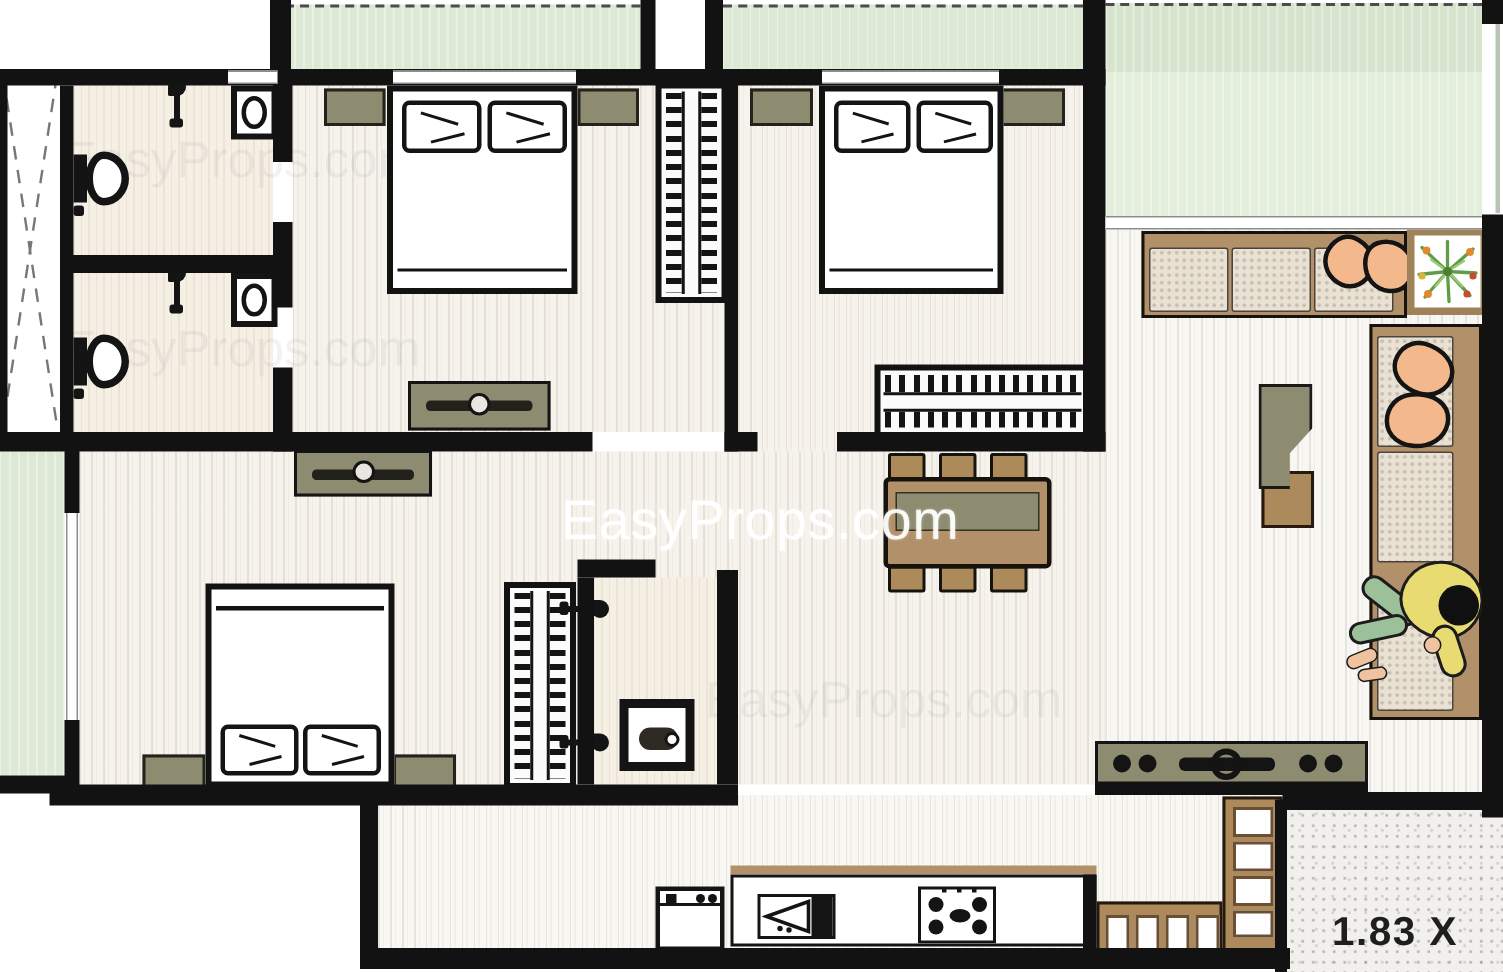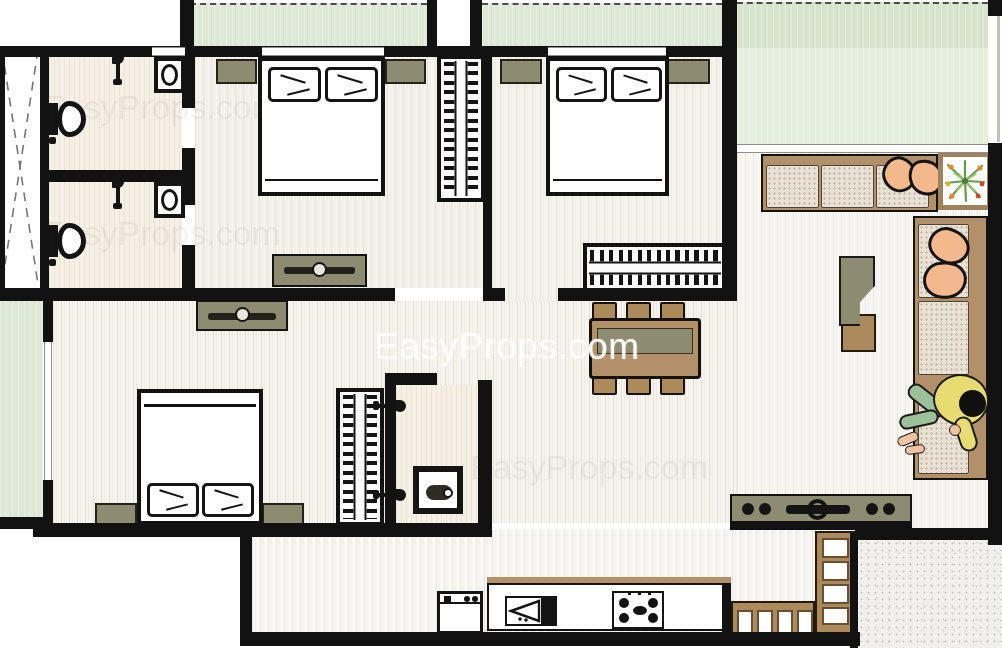--- a/index.html
+++ b/index.html
@@ -324,14 +324,15 @@
   <div class="w" style="left:855px;top:528px;width:147px;height:12px;"></div>
   <div class="w" style="left:850px;top:533px;width:8px;height:115px;"></div>
 
   <div class="win" style="left:152px;top:47px;width:33px;height:9px;"></div>
   <div class="win" style="left:262px;top:47px;width:122px;height:9px;"></div>
   <div class="win" style="left:548px;top:47px;width:118px;height:9px;"></div>
   <div class="win" style="left:737px;top:144px;width:251px;height:9px;"></div>
   <div class="winv" style="left:44px;top:342px;width:8px;height:138px;"></div>
 
   <span class="wm-main" style="left:374px;top:326px;">EasyProps.com</span>
+  <div class="scale-label" style="left:858px;top:606px;width:144px;">1.83 X</div>
 
 </div>
 
 </body></html>

